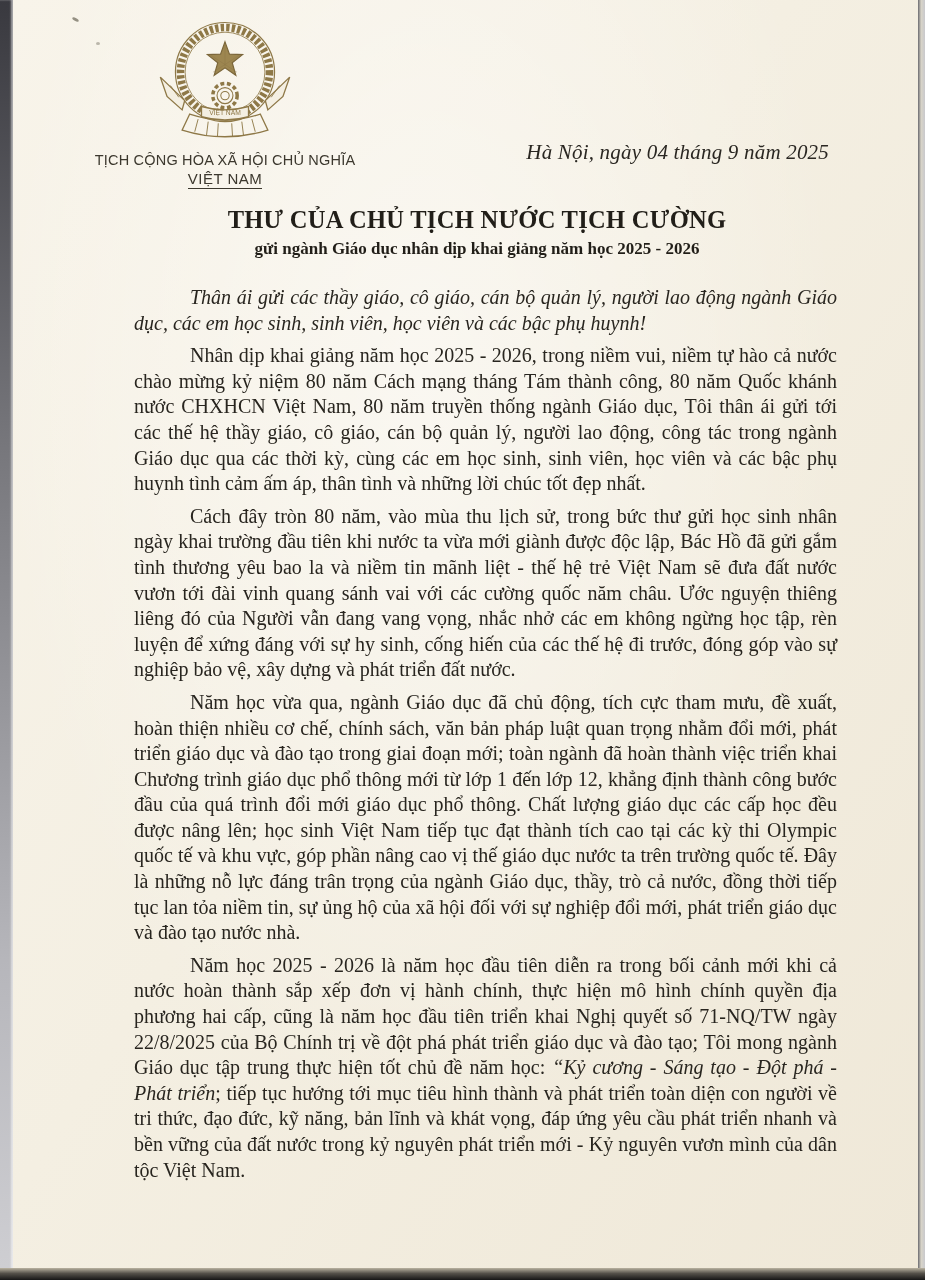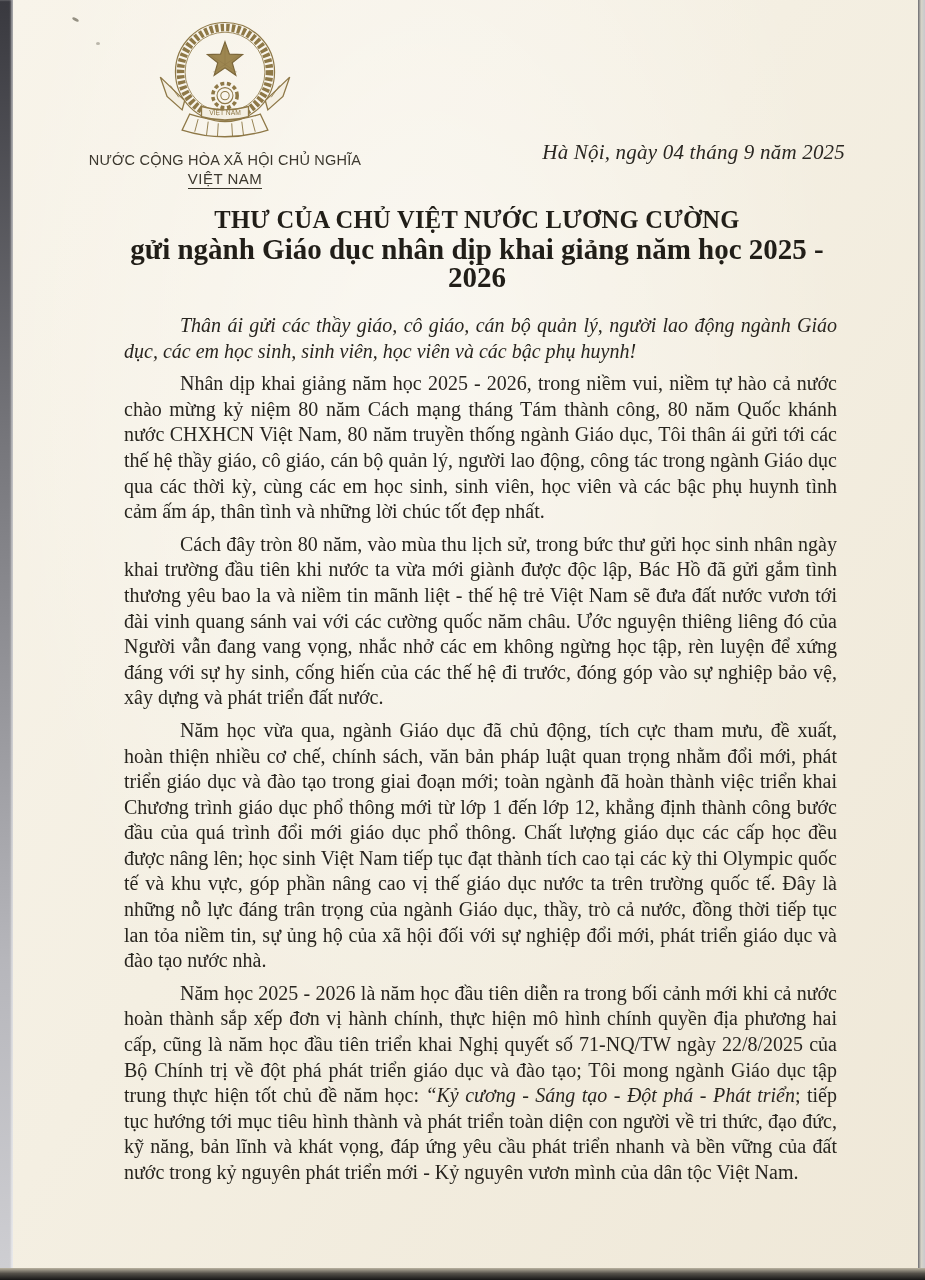--- a/index.html
+++ b/index.html
@@ -35,32 +35,32 @@
 
   
   .emblem-block { position:absolute; left:60px; top:20px; width:330px; text-align:center; z-index:2; }
   .emblem-svg { display:block; margin:0 auto; }
   .issuer { font-family:"Liberation Sans","DejaVu Sans",sans-serif; color:#3c382e; line-height:17.5px; margin-top:6px; }
   .issuer .l1 { font-size:15px; letter-spacing:.5px; }
   .issuer .l2 { font-size:14.5px; letter-spacing:.2px; white-space:nowrap; }
   .issuer .l3 { font-size:15px; letter-spacing:.5px; display:inline-block; border-bottom:1.6px solid #3c382e; padding-bottom:1px; }
 
   .dateline {
-    position:absolute; top:140px; right:80px; z-index:2;
+    position:absolute; top:140px; right:96px; z-index:2;
     font-style:italic; font-size:21px; color:#2a2722; letter-spacing:.2px;
   }
 
   
   .letter { position:absolute; left:117px; top:205px; width:720px; z-index:2; color:#28251f; }
   .title { text-align:center; font-weight:bold; color:#211e18; }
   .title .t1 { font-size:24.5px; letter-spacing:.3px; line-height:30px; }
-  .title .t2 { font-size:29px; line-height:28px; }
+  .title .t2 { font-size:17px; line-height:28px; }
 
   .body-text { margin-top:22px; font-size:20px; line-height:25.6px; text-align:justify; }
-  .body-text p { margin:0 0 7px 7px; text-indent:56px; }
+  .body-text p { margin:0 0 7px 17px; text-indent:56px; }
   .salutation { font-style:italic; }
   .theme-emphasis { font-weight:normal; font-style:italic; }
 </style>
 </head>
 <body>
 
 <div class="edge-left"></div>
 <div class="edge-right"></div>
 <div class="edge-bottom"></div>
 <div class="paper"></div>
@@ -87,30 +87,30 @@
       <path d="M45,78 L55,92 M175,78 L165,92" stroke-width="1"></path>
 
       <path d="M68,112 Q110,126 152,112 L161,131 Q110,147 59,131 Z" stroke-width="1.6" fill="none"></path>
       <path d="M78,118 L74,133 M90,121 L88,137 M102,123 L101,139 M118,123 L119,139 M130,121 L132,137 M142,118 L146,133" stroke-width="1.1"></path>
 
       <path d="M82,103 Q110,111 138,103 L138,115 Q110,123 82,115 Z" fill="#f4efe2" stroke-width="1.6"></path>
     </g>
     <text x="110" y="113.5" text-anchor="middle" font-size="8" font-family="Liberation Sans, sans-serif" fill="#8e7847">VIỆT NAM</text>
   </svg>
   <div class="issuer">
-    <div class="l2">NƯỚC CỘNG HÒA XÃ HỘI CHỦ NGHĨA</div>
+    <div class="l2">TỊCH CỘNG HÒA XÃ HỘI CHỦ NGHĨA</div>
     <div><span class="l3">VIỆT NAM</span></div>
   </div>
 </div>
 
 <div class="dateline">Hà Nội, ngày 04 tháng 9 năm 2025</div>
 
 <div class="letter">
   <div class="title">
-    <div class="t1">THƯ CỦA CHỦ VIỆT NƯỚC LƯƠNG CƯỜNG</div>
+    <div class="t1">THƯ CỦA CHỦ TỊCH NƯỚC TỊCH CƯỜNG</div>
     <div class="t2">gửi ngành Giáo dục nhân dịp khai giảng năm học 2025 - 2026</div>
   </div>
 
   <div class="body-text">
     <p class="salutation">Thân ái gửi các thầy giáo, cô giáo, cán bộ quản lý, người lao động ngành Giáo dục, các em học sinh, sinh viên, học viên và các bậc phụ huynh!</p>
     <p>Nhân dịp khai giảng năm học 2025 - 2026, trong niềm vui, niềm tự hào cả nước chào mừng kỷ niệm 80 năm Cách mạng tháng Tám thành công, 80 năm Quốc khánh nước CHXHCN Việt Nam, 80 năm truyền thống ngành Giáo dục, Tôi thân ái gửi tới các thế hệ thầy giáo, cô giáo, cán bộ quản lý, người lao động, công tác trong ngành Giáo dục qua các thời kỳ, cùng các em học sinh, sinh viên, học viên và các bậc phụ huynh tình cảm ấm áp, thân tình và những lời chúc tốt đẹp nhất.</p>
     <p>Cách đây tròn 80 năm, vào mùa thu lịch sử, trong bức thư gửi học sinh nhân ngày khai trường đầu tiên khi nước ta vừa mới giành được độc lập, Bác Hồ đã gửi gắm tình thương yêu bao la và niềm tin mãnh liệt - thế hệ trẻ Việt Nam sẽ đưa đất nước vươn tới đài vinh quang sánh vai với các cường quốc năm châu. Ước nguyện thiêng liêng đó của Người vẫn đang vang vọng, nhắc nhở các em không ngừng học tập, rèn luyện để xứng đáng với sự hy sinh, cống hiến của các thế hệ đi trước, đóng góp vào sự nghiệp bảo vệ, xây dựng và phát triển đất nước.</p>
     <p>Năm học vừa qua, ngành Giáo dục đã chủ động, tích cực tham mưu, đề xuất, hoàn thiện nhiều cơ chế, chính sách, văn bản pháp luật quan trọng nhằm đổi mới, phát triển giáo dục và đào tạo trong giai đoạn mới; toàn ngành đã hoàn thành việc triển khai Chương trình giáo dục phổ thông mới từ lớp 1 đến lớp 12, khẳng định thành công bước đầu của quá trình đổi mới giáo dục phổ thông. Chất lượng giáo dục các cấp học đều được nâng lên; học sinh Việt Nam tiếp tục đạt thành tích cao tại các kỳ thi Olympic quốc tế và khu vực, góp phần nâng cao vị thế giáo dục nước ta trên trường quốc tế. Đây là những nỗ lực đáng trân trọng của ngành Giáo dục, thầy, trò cả nước, đồng thời tiếp tục lan tỏa niềm tin, sự ủng hộ của xã hội đối với sự nghiệp đổi mới, phát triển giáo dục và đào tạo nước nhà.</p>
     <p><span>Năm học 2025 - 2026 là năm học đầu tiên diễn ra trong bối cảnh mới khi cả nước hoàn thành sắp xếp đơn vị hành chính, thực hiện mô hình chính quyền địa phương hai cấp, cũng là năm học đầu tiên triển khai Nghị quyết số 71-NQ/TW ngày 22/8/2025 của Bộ Chính trị về đột phá phát triển giáo dục và đào tạo; Tôi mong ngành Giáo dục tập trung thực hiện tốt chủ đề năm học: </span><span class="theme-emphasis">“Kỷ cương - Sáng tạo - Đột phá - Phát triển</span><span>; tiếp tục hướng tới mục tiêu hình thành và phát triển toàn diện con người về tri thức, đạo đức, kỹ năng, bản lĩnh và khát vọng, đáp ứng yêu cầu phát triển nhanh và bền vững của đất nước trong kỷ nguyên phát triển mới - Kỷ nguyên vươn mình của dân tộc Việt Nam.</span></p>
   </div>

